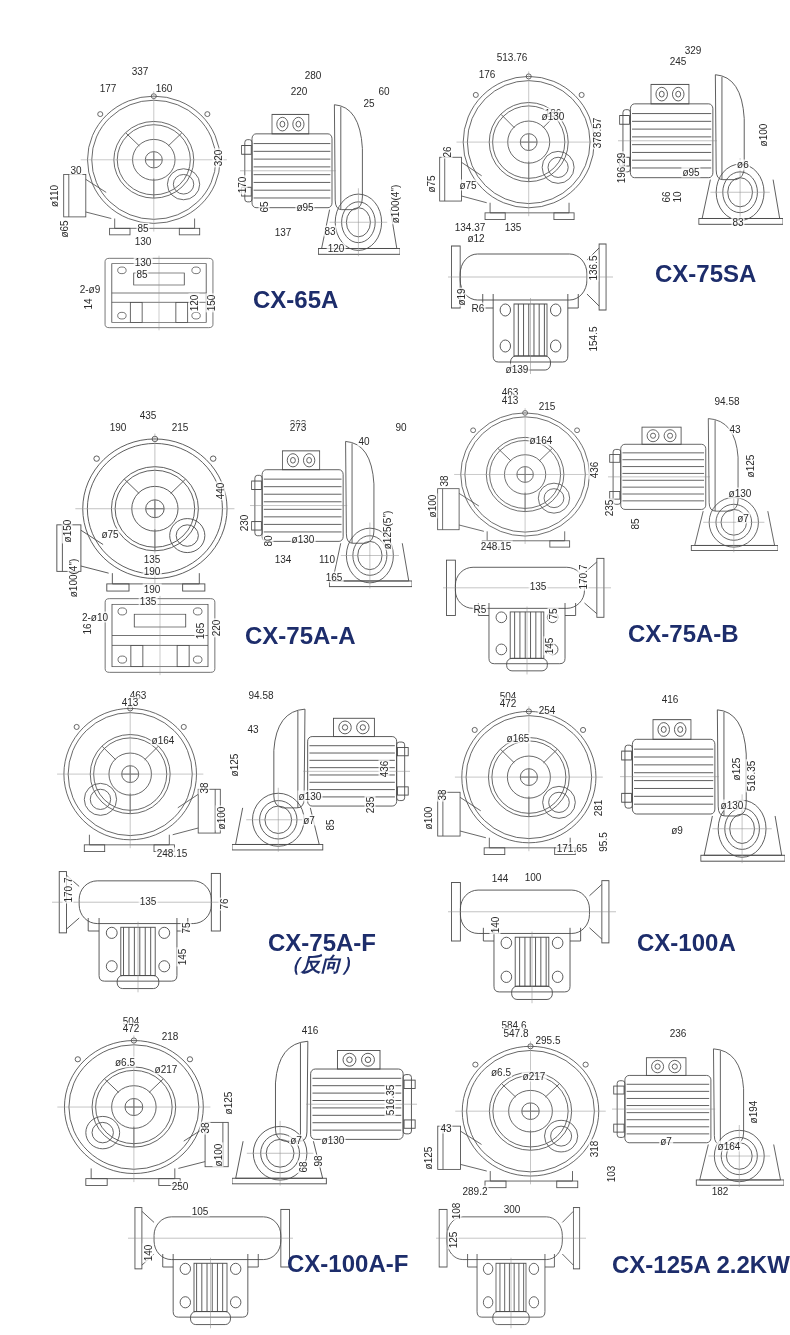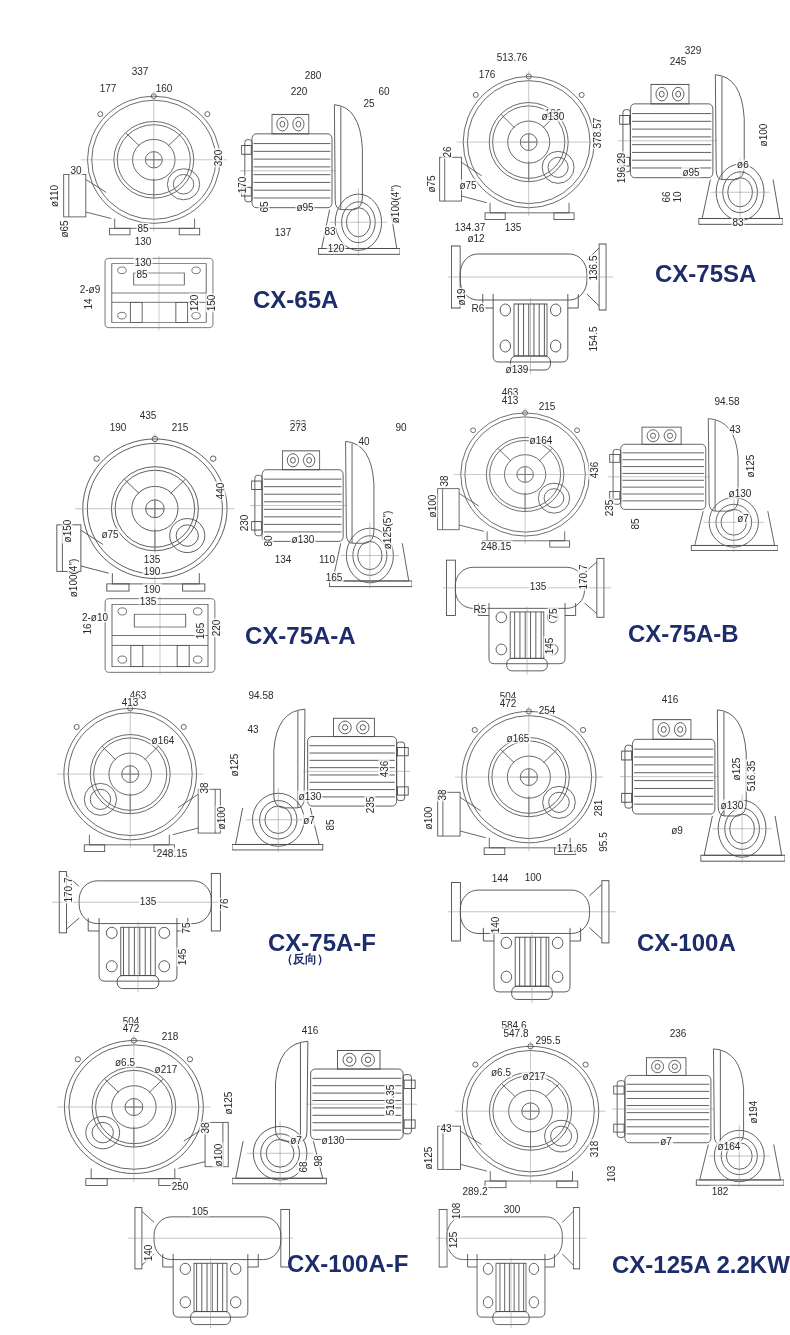--- a/index.html
+++ b/index.html
@@ -11,21 +11,21 @@
   .view{position:absolute;}
   .view svg{width:100%;height:100%;display:block;}
   .view.flip svg{transform:scaleX(-1);}
   .view svg *{vector-effect:non-scaling-stroke;}
   .draw{stroke:#4d4d4d;stroke-width:1;fill:none;}
   .thin{stroke:#8f8f8f;stroke-width:0.6;fill:none;}
   .dim{position:absolute;transform:translate(-50%,-50%);font-size:10px;color:#2a2a2a;
        white-space:nowrap;background:rgba(255,255,255,0.75);padding:0 1px;line-height:11px;}
   .dim.rot{transform:translate(-50%,-50%) rotate(-90deg);}
   .model-label{position:absolute;font-size:24px;font-weight:bold;color:#1d2d6b;white-space:nowrap;}
-  .model-label.sub{font-size:12px;}
+  .model-label.sub{font-size:20px;font-style:italic;}
 </style>
 </head>
 <body>
 
 <div id="page">
 
 
   <svg width="0" height="0" style="position:absolute">
     <defs>
       <symbol id="sym-front" viewBox="0 0 200 190">

